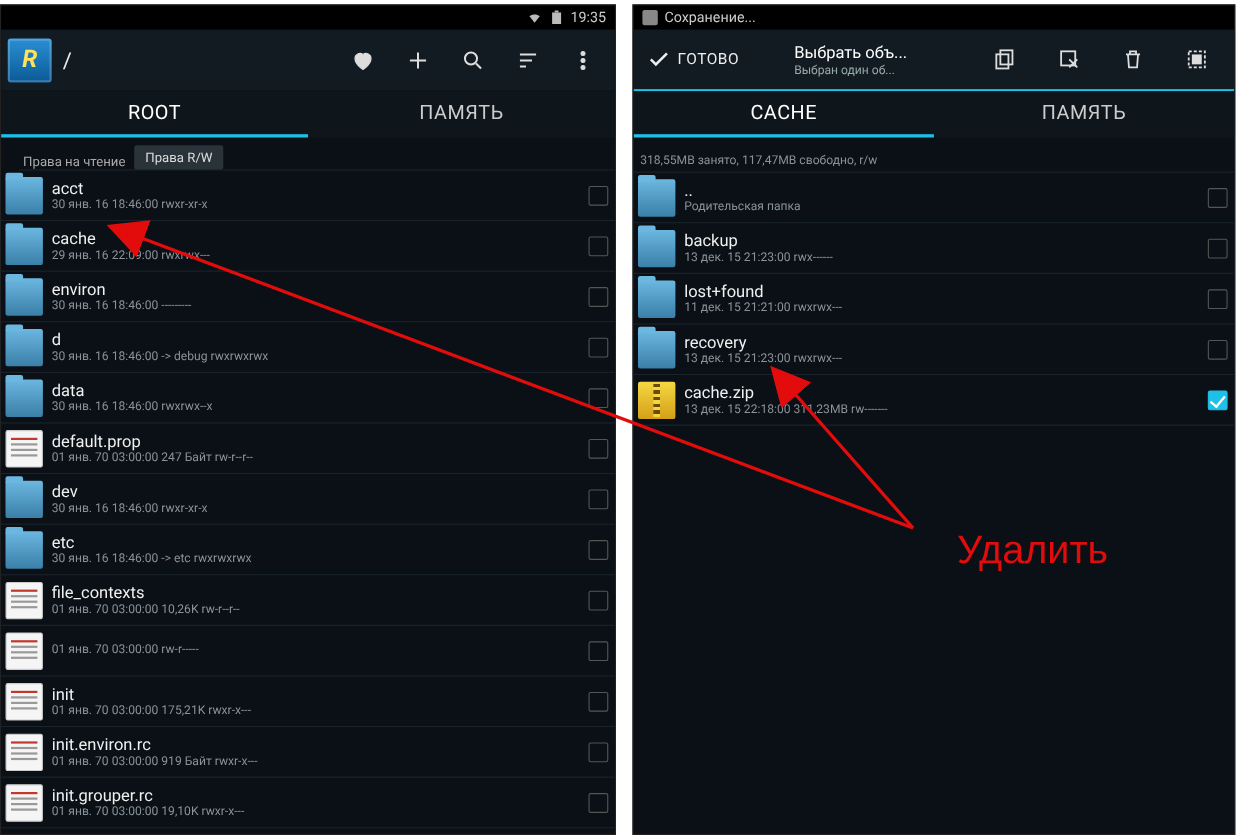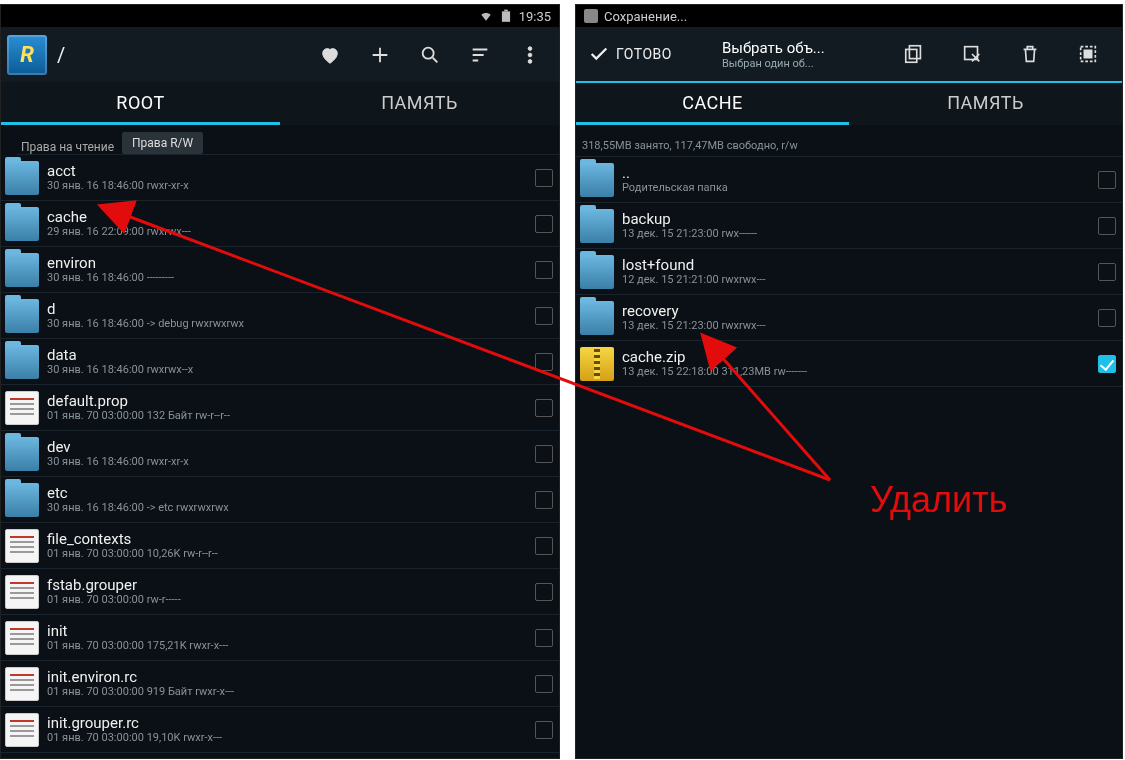--- a/index.html
+++ b/index.html
@@ -312,21 +312,21 @@
         <div class="file-info">
           <div class="file-name">data</div>
           <div class="file-meta">30 янв. 16 18:46:00   rwxrwx--x</div>
         </div>
         <div class="file-check"></div>
       </div>
       <div class="file-row">
         <div class="file-icon file-doc-icon"></div>
         <div class="file-info">
           <div class="file-name">default.prop</div>
-          <div class="file-meta">01 янв. 70 03:00:00  132 Байт  rw-r--r--</div>
+          <div class="file-meta">01 янв. 70 03:00:00  247 Байт  rw-r--r--</div>
         </div>
         <div class="file-check"></div>
       </div>
       <div class="file-row">
         <div class="file-icon folder-icon"></div>
         <div class="file-info">
           <div class="file-name">dev</div>
           <div class="file-meta">30 янв. 16 18:46:00   rwxr-xr-x</div>
         </div>
         <div class="file-check"></div>
@@ -343,21 +343,20 @@
         <div class="file-icon file-doc-icon"></div>
         <div class="file-info">
           <div class="file-name">file_contexts</div>
           <div class="file-meta">01 янв. 70 03:00:00  10,26K  rw-r--r--</div>
         </div>
         <div class="file-check"></div>
       </div>
       <div class="file-row">
         <div class="file-icon file-doc-icon"></div>
         <div class="file-info">
-          <div class="file-name">fstab.grouper</div>
           <div class="file-meta">01 янв. 70 03:00:00   rw-r-----</div>
         </div>
         <div class="file-check"></div>
       </div>
       <div class="file-row">
         <div class="file-icon file-doc-icon"></div>
         <div class="file-info">
           <div class="file-name">init</div>
           <div class="file-meta">01 янв. 70 03:00:00  175,21K  rwxr-x---</div>
         </div>
@@ -457,21 +456,21 @@
         <div class="file-info">
           <div class="file-name">backup</div>
           <div class="file-meta">13 дек. 15 21:23:00   rwx------</div>
         </div>
         <div class="file-check"></div>
       </div>
       <div class="file-row">
         <div class="file-icon folder-icon"></div>
         <div class="file-info">
           <div class="file-name">lost+found</div>
-          <div class="file-meta">12 дек. 15 21:21:00   rwxrwx---</div>
+          <div class="file-meta">11 дек. 15 21:21:00   rwxrwx---</div>
         </div>
         <div class="file-check"></div>
       </div>
       <div class="file-row">
         <div class="file-icon folder-icon"></div>
         <div class="file-info">
           <div class="file-name">recovery</div>
           <div class="file-meta">13 дек. 15 21:23:00   rwxrwx---</div>
         </div>
         <div class="file-check"></div>

